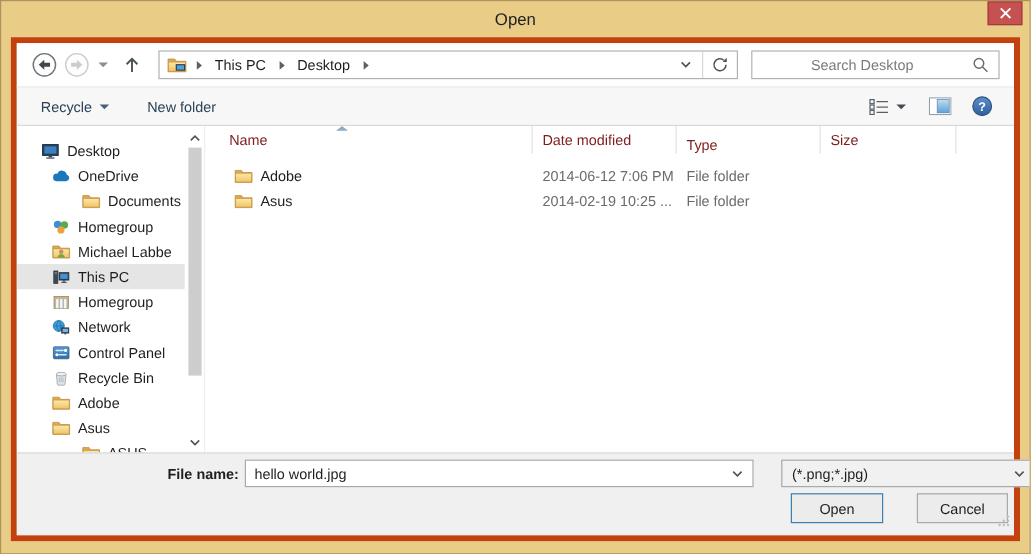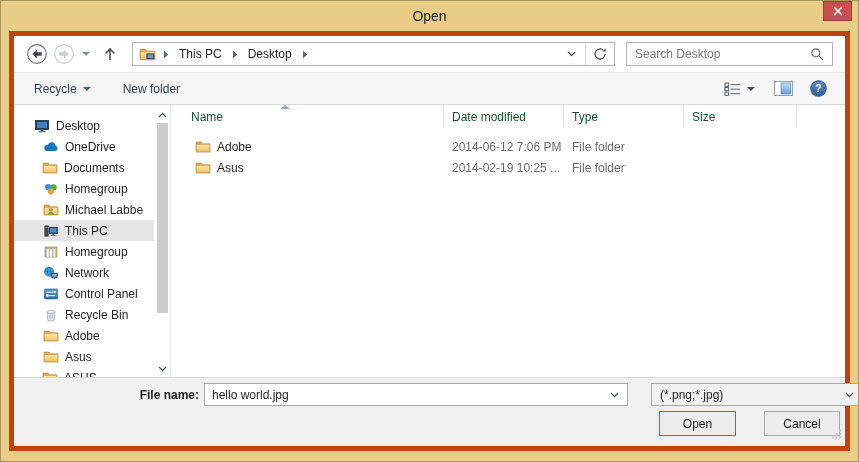--- a/index.html
+++ b/index.html
@@ -26,50 +26,50 @@
   .crumb { display:flex; align-items:center; height:100%; cursor:default; }
   .crumb-label { padding:0 7px; white-space:nowrap; }
   .crumb-sep { display:flex; align-items:center; padding:0 3px; height:100%; }
   .addr-spacer { flex:1; }
   .addr-chev { padding:0 9px; display:flex; }
   .addr-div { width:1px; height:22px; background:#d8d8d8; }
   .refresh { width:28px; display:flex; justify-content:center; }
   .search { flex:0 0 207px; height:24px; border:1px solid #b2b2b2; margin-left:11px;
             display:flex; align-items:center; background:#fff; }
   .search input { flex:1; min-width:0; border:0; outline:0; padding-left:8px;
-                  font:12px "Liberation Sans",sans-serif; color:#1d4ed8; background:transparent; }
+                  font:12px "Liberation Sans",sans-serif; color:#1d4ed8; background:transparent;text-align:center; }
   .search input::placeholder { color:#7a7a7a; }
   .search-icon { padding:0 8px; display:flex; }
 
   
   .toolbar { flex:0 0 33px; background:#f7f7f7; border-top:1px solid #ececec; border-bottom:1px solid #d9d9d9;
              display:flex; align-items:center; padding:0 18px 0 20px; color:#2c4257; }
   .tb-item { display:flex; align-items:center; gap:6px; cursor:default; }
   .tb-organize { margin-right:32px; }
   .caret-down { width:0; height:0; border-left:4px solid transparent; border-right:4px solid transparent; border-top:4px solid #44607c; }
   .tb-right { margin-left:auto; display:flex; align-items:center; gap:9px; }
 
   
   .main { flex:1; display:flex; min-height:0; background:#fff; }
   .sidebar { flex:0 0 140px; padding-top:10px; overflow:hidden; }
   .side-item { height:21px; display:flex; align-items:center; gap:6px; cursor:default; white-space:nowrap; }
   .side-item svg { flex:0 0 16px; }
-  .ind0{padding-left:20px}.ind1{padding-left:29px}.ind2{padding-left:28px}
+  .ind0{padding-left:20px}.ind1{padding-left:29px}.ind2{padding-left:54px}
   .sel{background:#e5e5e5;}
   .sscroll { flex:0 0 16px; display:flex; flex-direction:column; align-items:center; padding:4px 0 3px; }
   .scaret { height:11px; display:flex; align-items:center; }
   .strack { flex:1; width:11px; position:relative; margin:3px 0; }
   .sthumb { position:absolute; top:0; left:0; width:11px; height:80%; background:#cdcdcd; }
 
   .flist { flex:1; border-left:1px solid #efefef; position:relative; min-width:0; }
-  .fhead { display:flex; height:23px; color:#14532d; }
+  .fhead { display:flex; height:23px; color:#7f1d1d; }
   .fcol { display:flex; align-items:center; border-right:1px solid #e4e4e4; }
   .c-name { width:273px; padding-left:20px; }
   .c-date { width:120px; padding-left:8px; }
-  .c-type { width:120px; padding-left:8px; }
+  .c-type { width:120px; padding-left:8px;align-items:flex-end; }
   .c-size { width:113px; padding-left:8px; }
   .c-extra { flex:1; border-right:0; }
   .sort-wedge { position:absolute; top:0; left:109px; width:0; height:0;
                 border-left:5px solid transparent; border-right:5px solid transparent; border-bottom:4px solid #90abc4; }
   .frows { margin-top:8px; }
   .frow { display:flex; height:21px; align-items:center; cursor:default; }
   .cell-name { width:273px; padding-left:24px; display:flex; align-items:center; gap:6px; }
   .cell-date { width:120px; padding-left:8px; color:#6b6b6b; }
   .cell-type { width:120px; padding-left:8px; color:#6b6b6b; }
   .cell-size { width:113px; padding-left:8px; color:#6b6b6b; }

